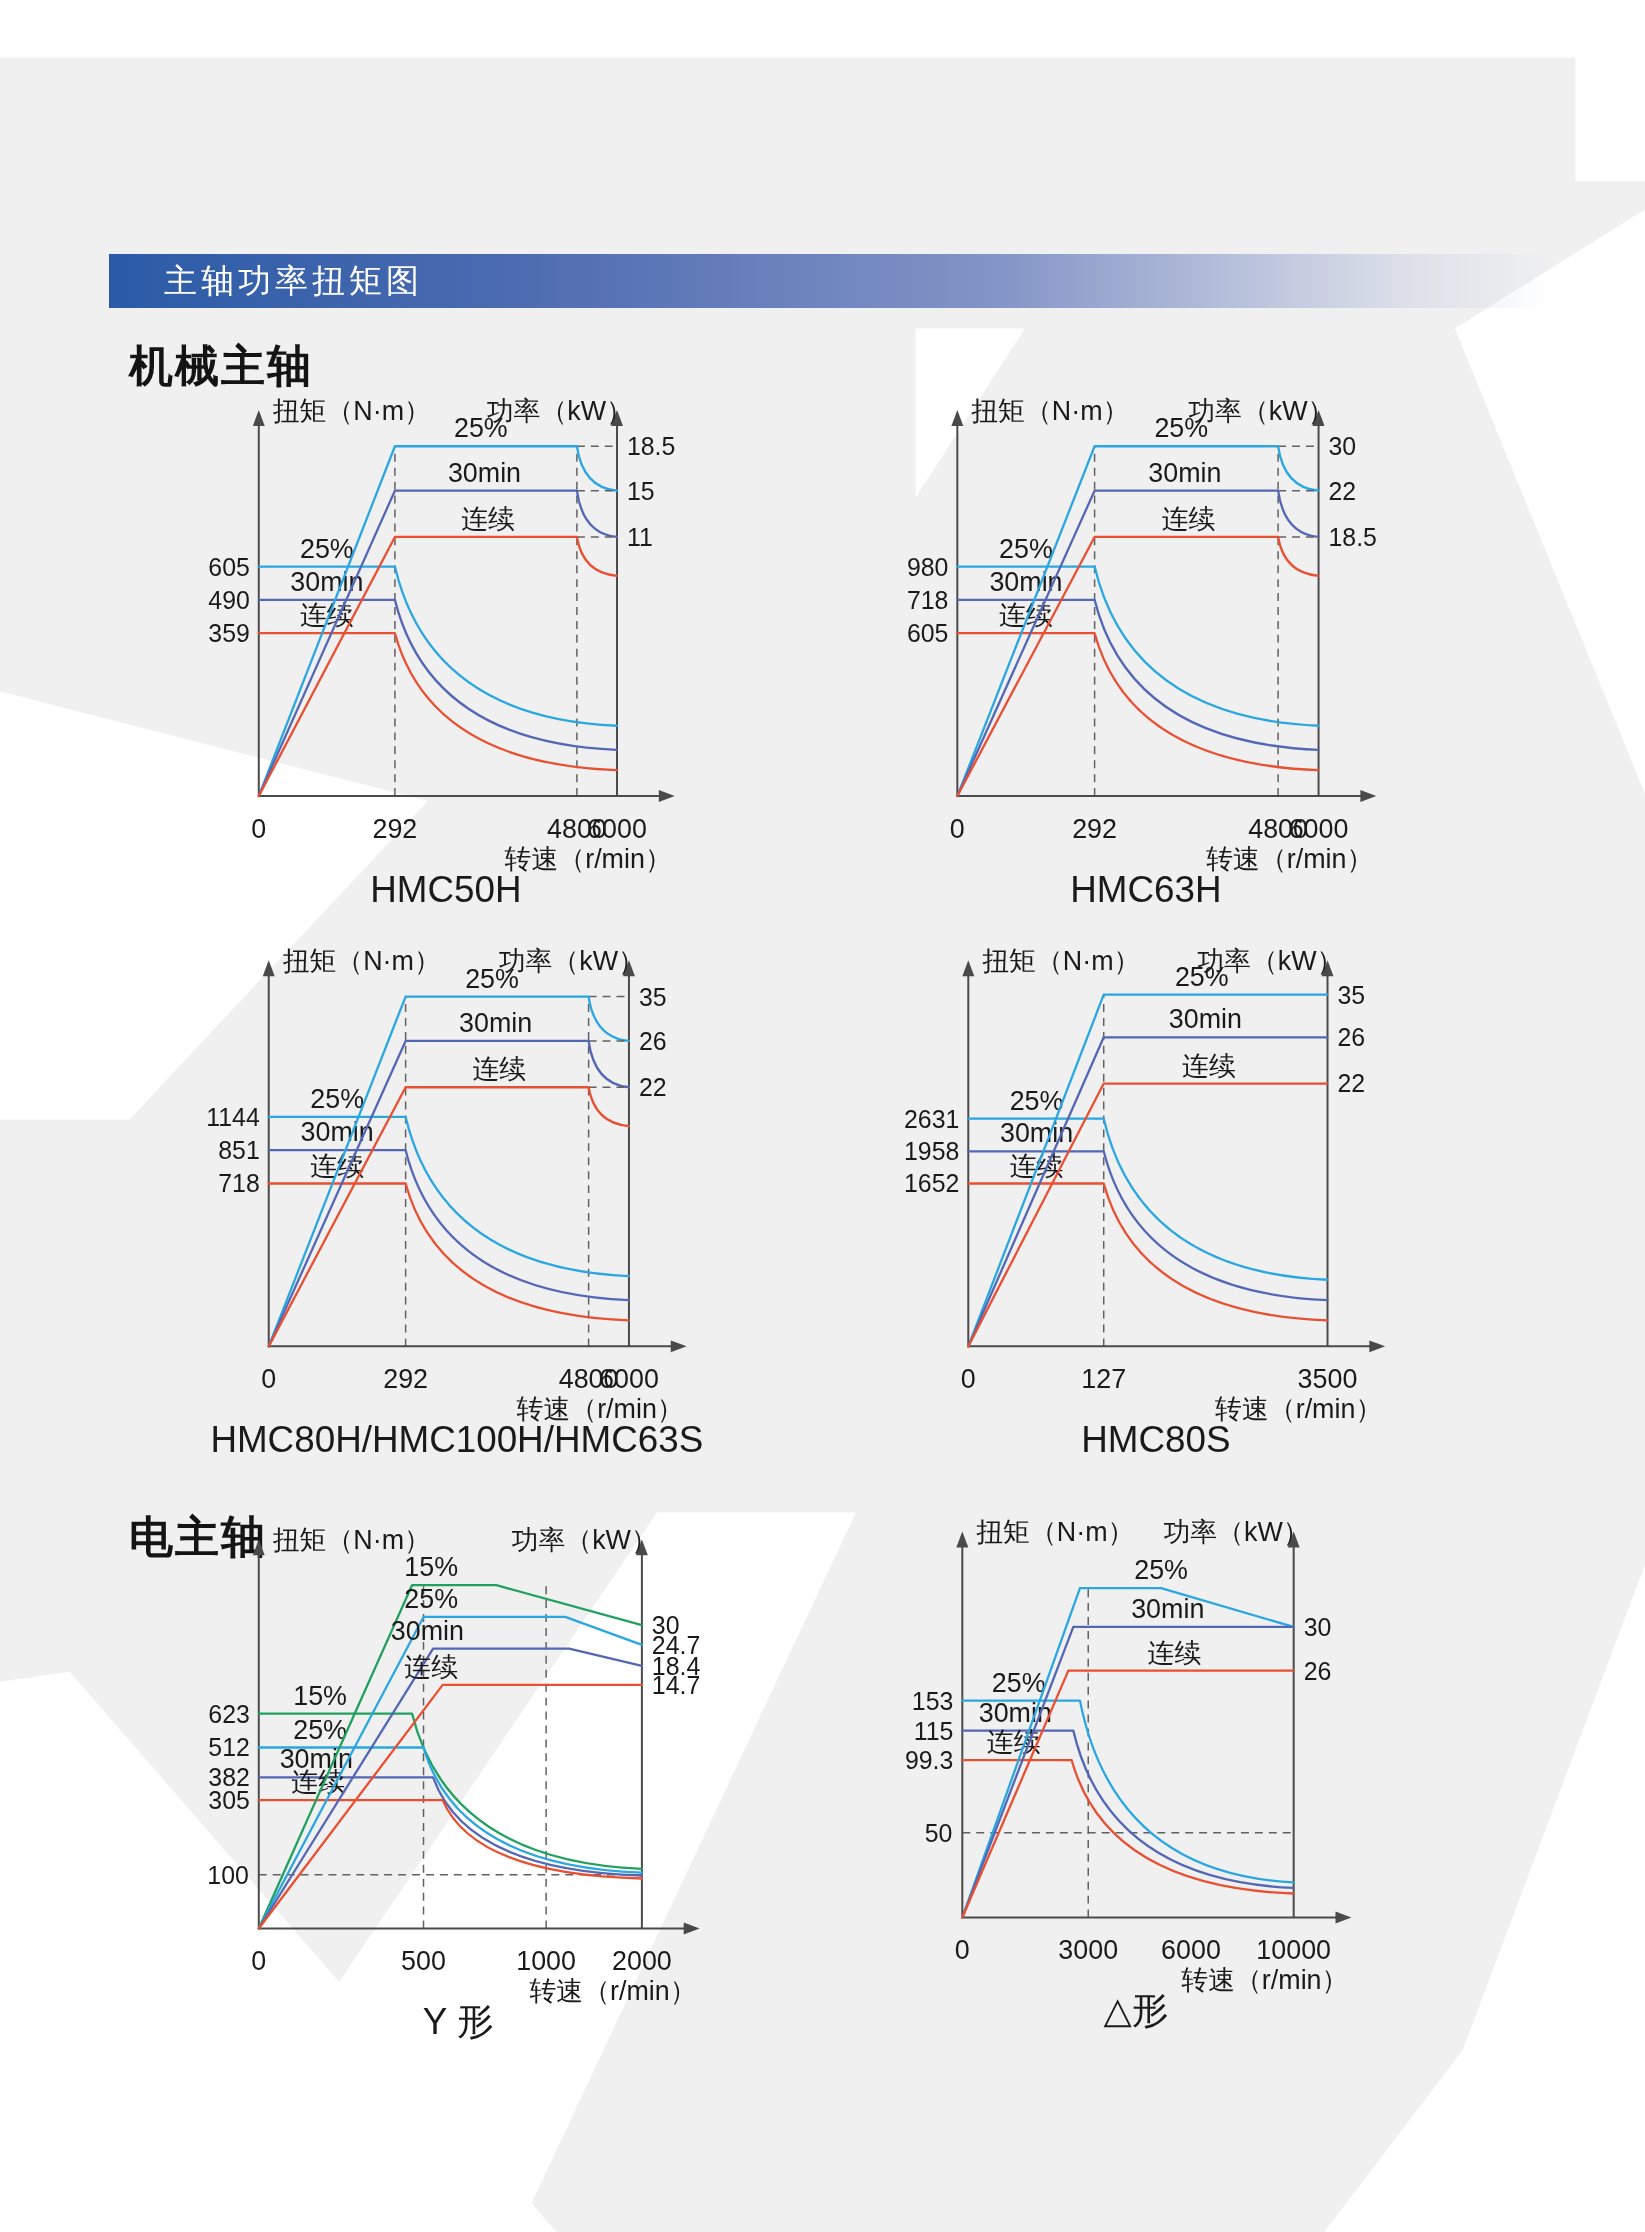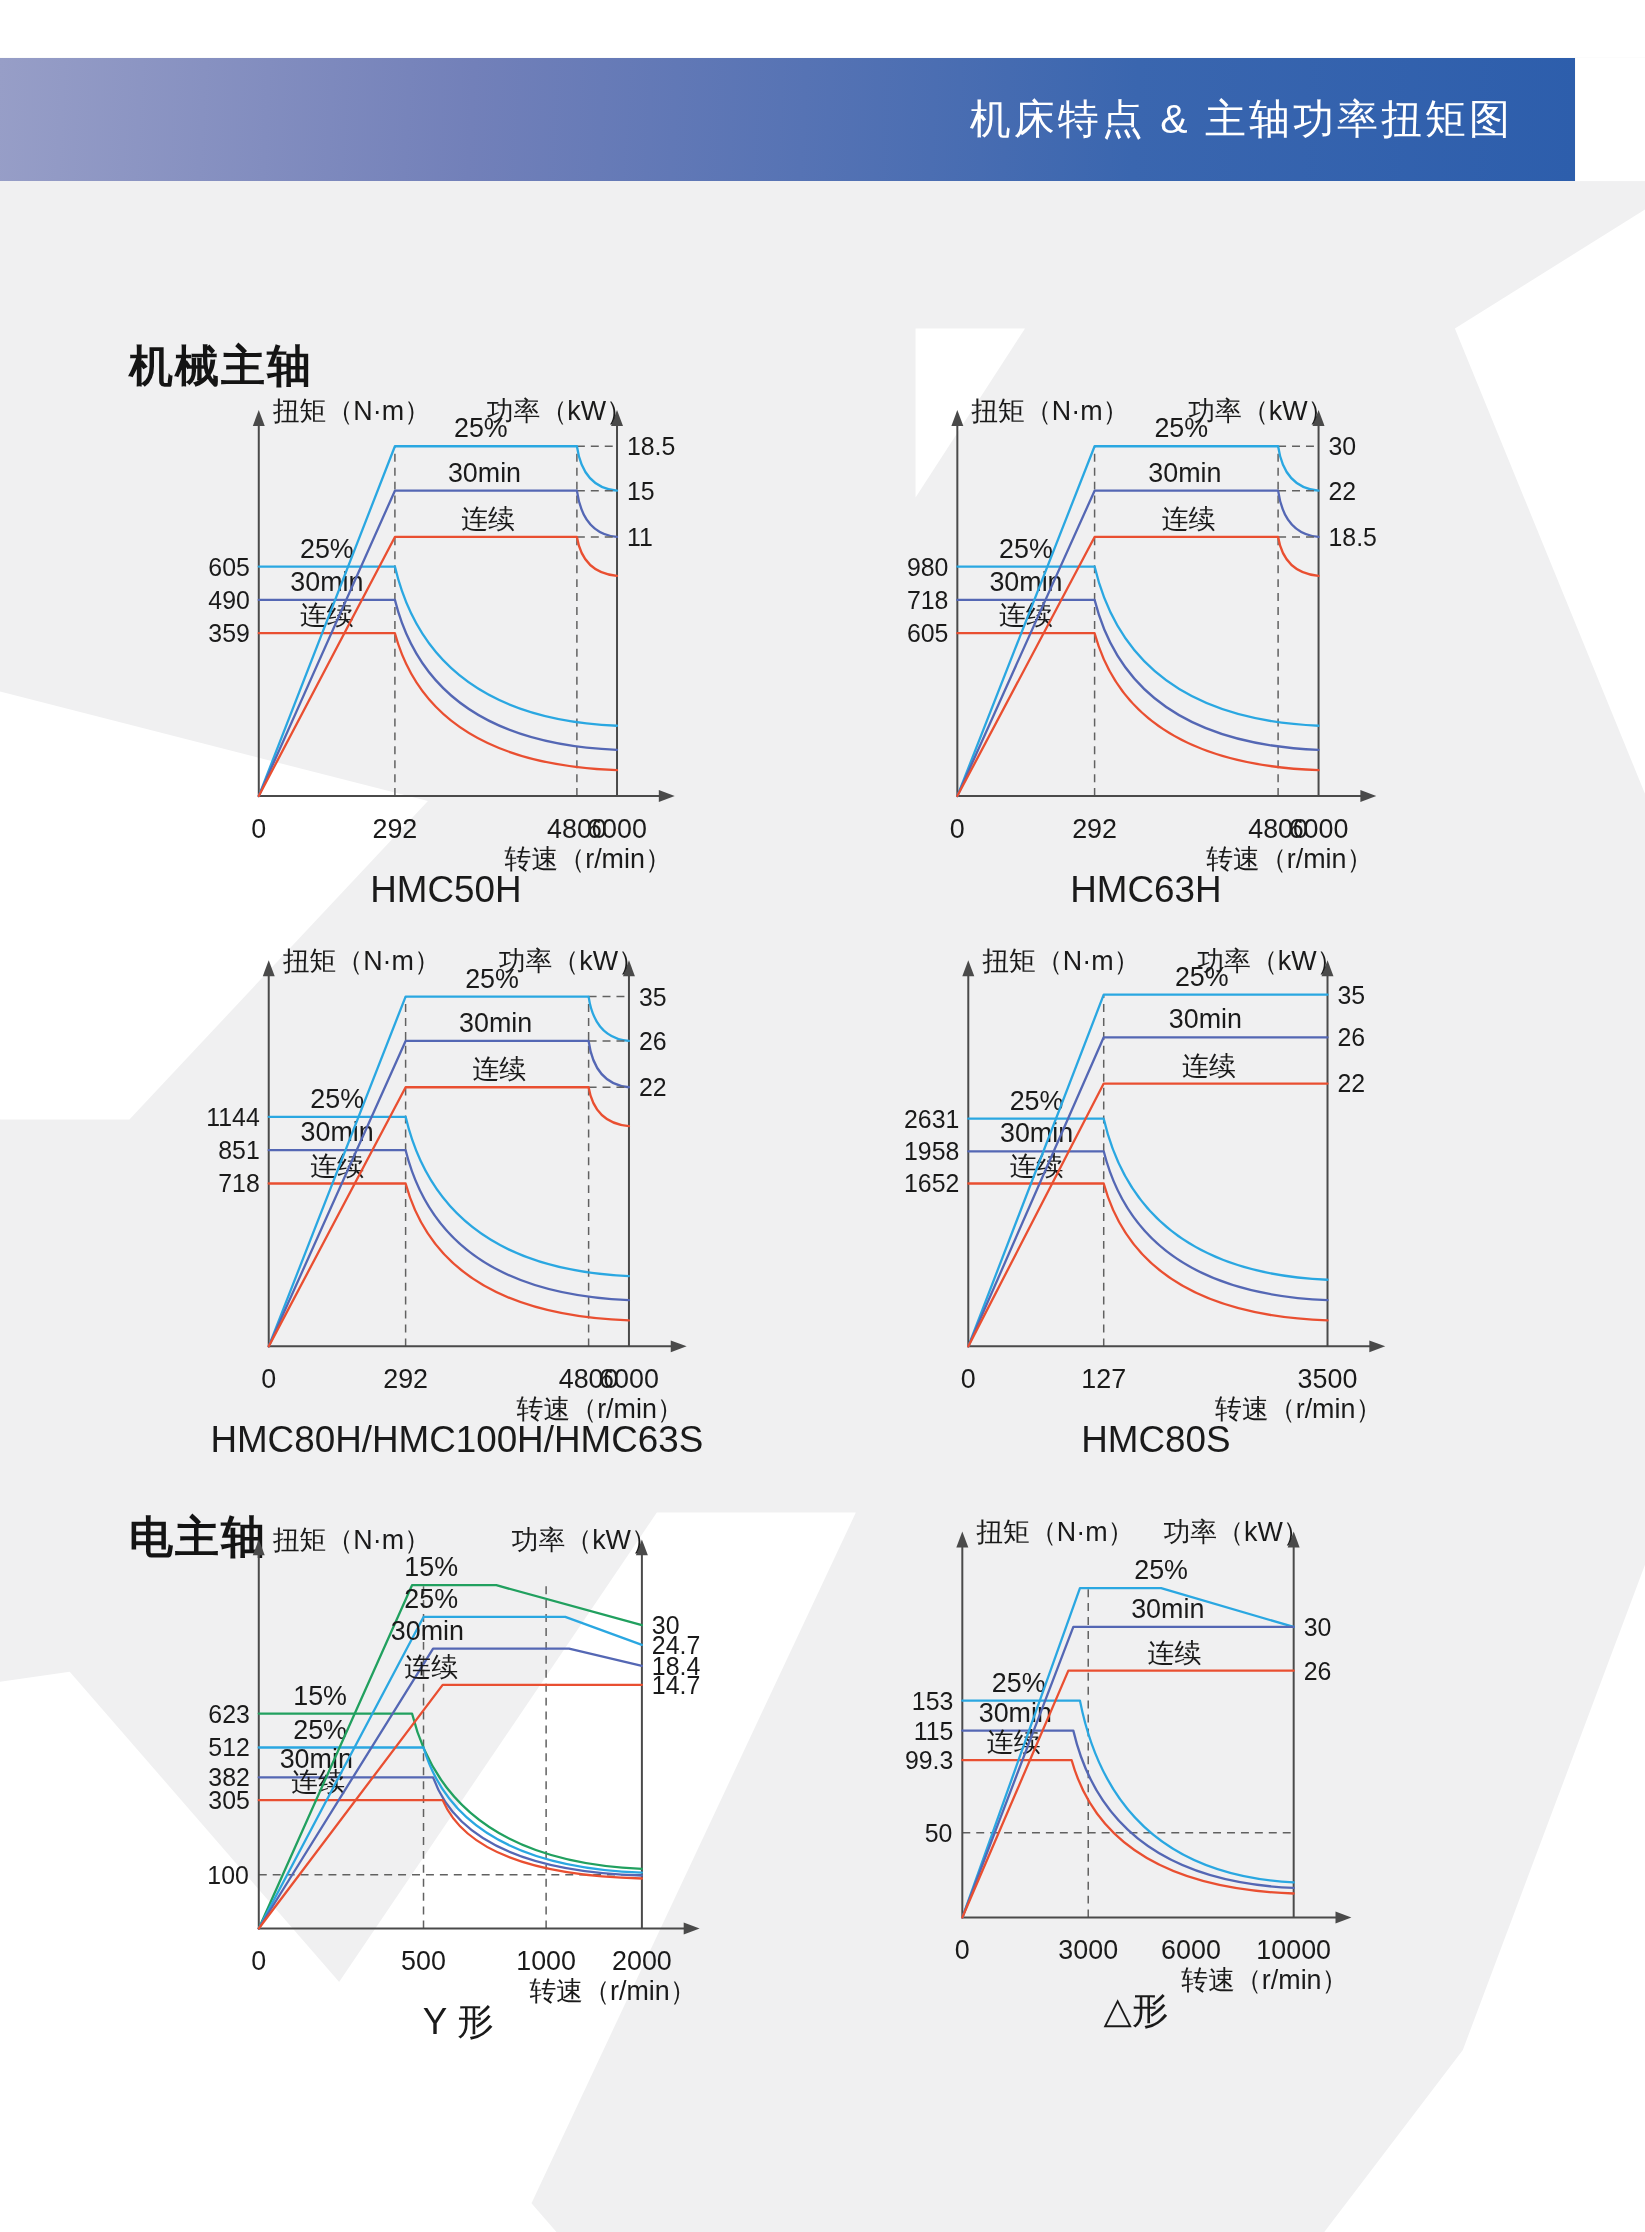--- a/index.html
+++ b/index.html
@@ -36,24 +36,24 @@
     <rect class="bgdeco" x="0" y="0" width="1654" height="58"></rect>
     <rect class="bgdeco" x="1583" y="58" width="71" height="124"></rect>
     <polygon class="bgdeco" points="1654,210 1654,800 1462,330"></polygon>
     <polygon class="bgdeco" points="920,330 1030,330 920,500"></polygon>
     <polygon class="bgdeco" points="0,695 430,805 130,1125 0,1125"></polygon>
     <polygon class="bgdeco" points="660,1520 860,1520 520,2244 170,2244"></polygon>
     <polygon class="bgdeco" points="0,1690 70,1680 560,2244 0,2244"></polygon>
     <polygon class="bgdeco" points="1654,1570 1654,2244 1330,2244 1470,2060"></polygon>
   </svg>
 
-  <div class="topbar">
-    <div class="topbar-title">机床特点 &amp; 主轴功率扭矩图</div>
+
+  <div class="section-bar">
+    <span class="section-title">主轴功率扭矩图</span>
   </div>
-
 
   <div class="group-label g1">机械主轴</div>
   <div class="group-label g2">电主轴</div>
 
   <svg id="charts" width="1646" height="2233" viewBox="0 0 1654 2244">
       <g>
         <line x1="396.8" y1="800" x2="396.8" y2="448.46000000000004" class="dash"></line>
         <line x1="579.6800000000001" y1="800" x2="579.6800000000001" y2="448.46000000000004" class="dash"></line>
         <line x1="260" y1="800" x2="260" y2="426" class="axis"></line>
         <path d="M 260 412 l -6 16 l 12 0 z" class="axf"></path>

